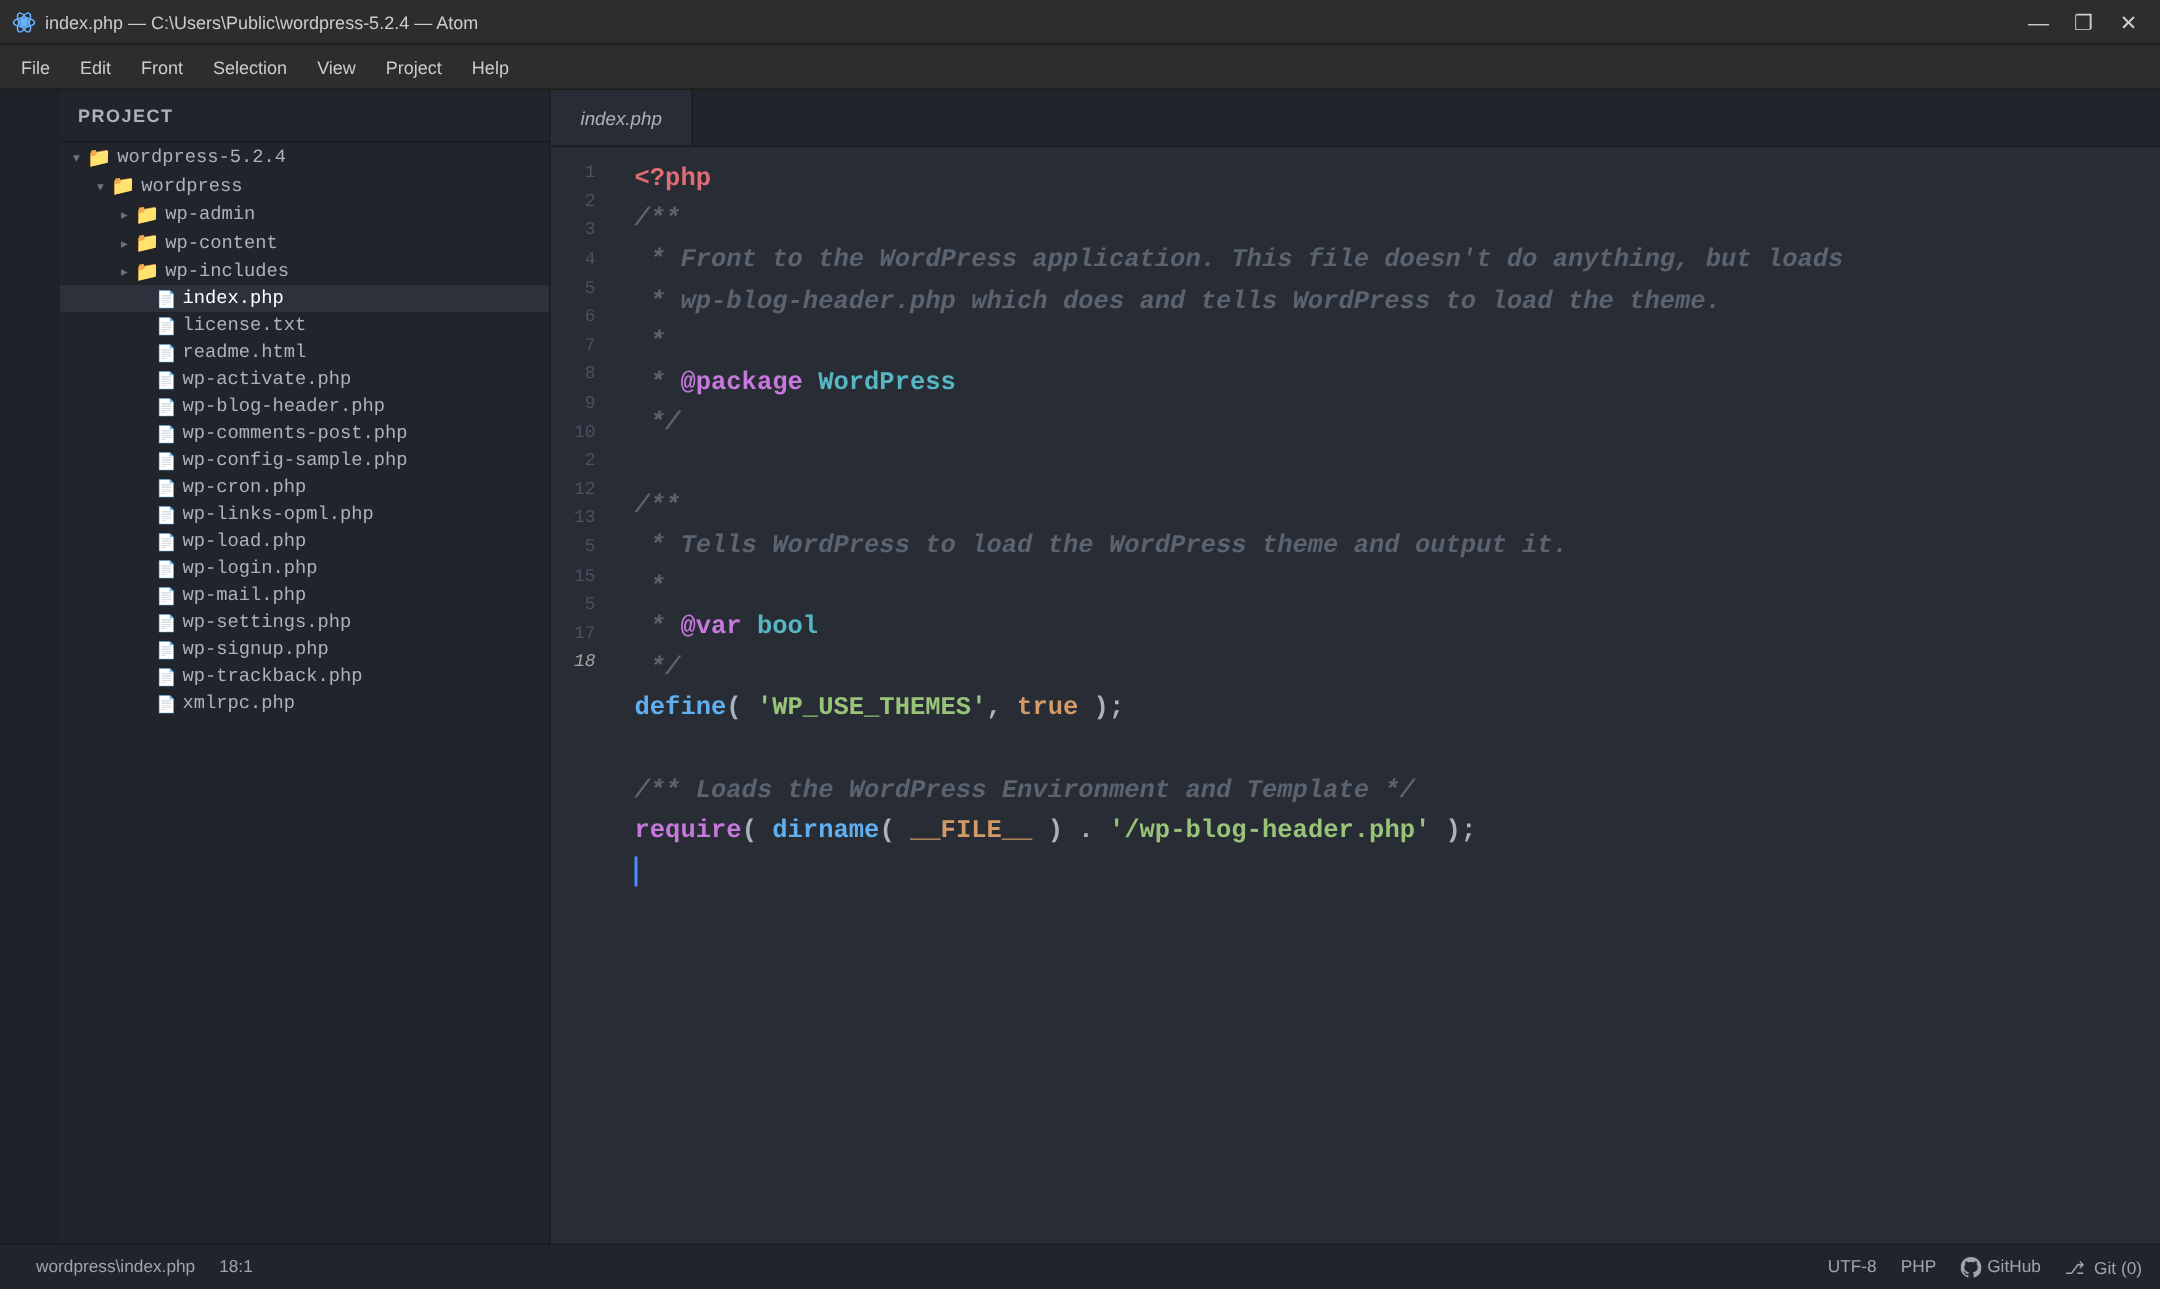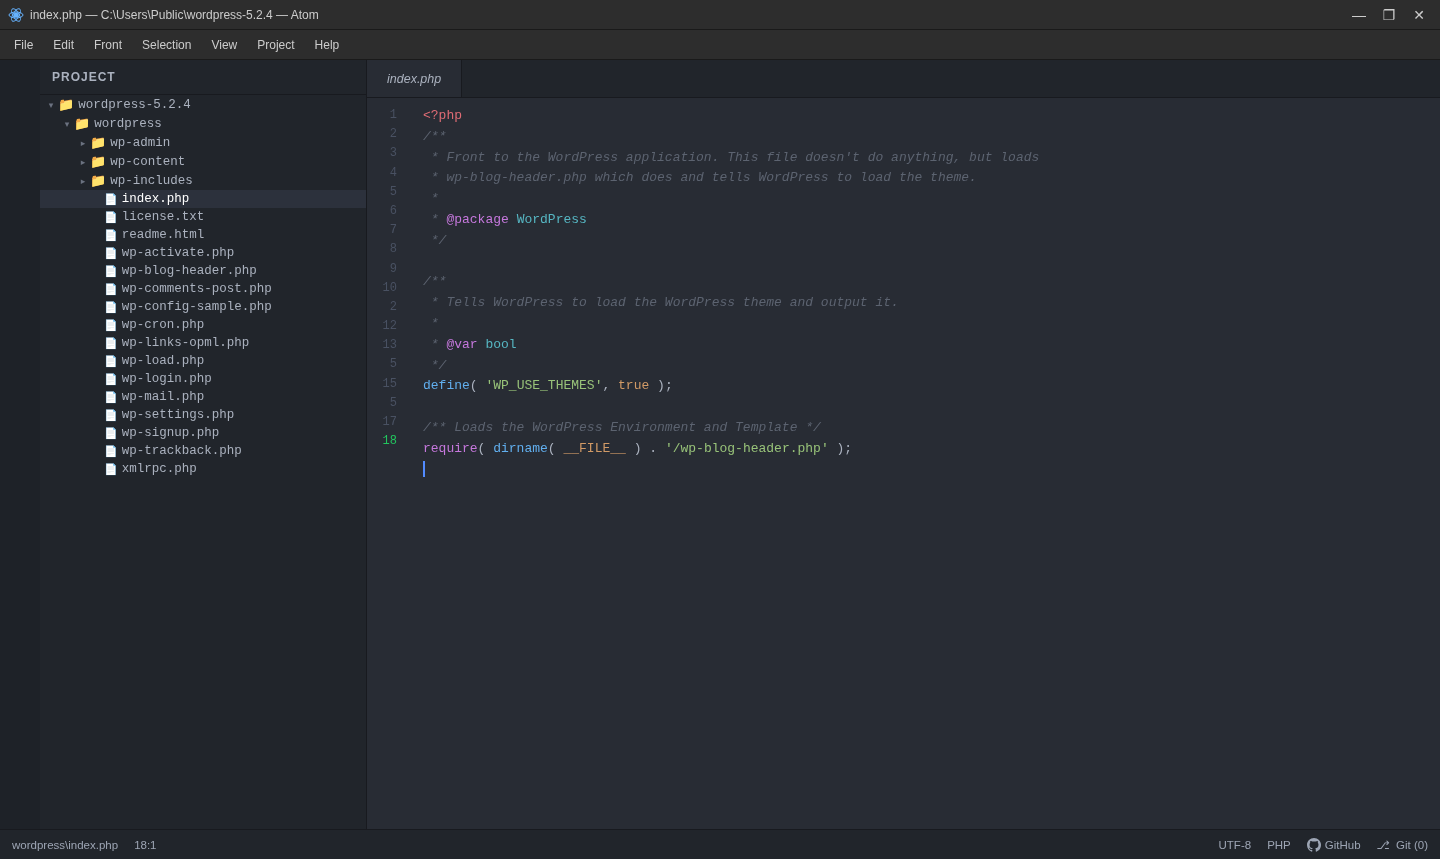--- a/index.html
+++ b/index.html
@@ -174,29 +174,30 @@
       border-right: none;
       padding-right: 10px;
       padding-left: 8px;
     }
     .line-num {
       display: block;
       line-height: 1.6;
       font-size: 12px;
       padding-right: 4px;
     }
-    .line-num.current { color: #22c55e; }
+    .line-num.current { color: #a3a3a3; font-style: italic; }
     #code-content {
       flex: 1;
       padding: 8px 12px;
       white-space: pre;
       font-family: 'Consolas', 'Courier New', monospace;
-      font-size: 13px;
+      font-size: 17px;
       line-height: 1.6;
       overflow: visible;
+      font-weight: bold;
     }
 
     
     .php-tag { color: #e06c75; }
     .comment { color: #5c6370; font-style: italic; }
     .keyword { color: #c678dd; }
     .string { color: #98c379; }
     .function-name { color: #61afef; }
     .constant { color: #d19a66; }
     .at-tag { color: #c678dd; }
@@ -209,21 +210,21 @@
       background: #21252b;
       height: 30px;
       display: flex;
       align-items: center;
       justify-content: space-between;
       padding: 0 12px;
       font-size: 11.5px;
       color: #9da5b4;
       border-top: 1px solid #181a1f;
     }
-    #statusbar-left { display: flex; gap: 16px; align-items: flex-end; }
+    #statusbar-left { display: flex; gap: 16px; align-items: flex-end; margin-left: 12px; }
     #statusbar-right { display: flex; gap: 16px; align-items: center; }
     .status-item { cursor: pointer; }
     .github-icon { display: inline-flex; align-items: center; gap: 4px; }
     .github-logo {
       width: 14px;
       height: 14px;
       fill: #9da5b4;
     }
   </style>
 </head>

